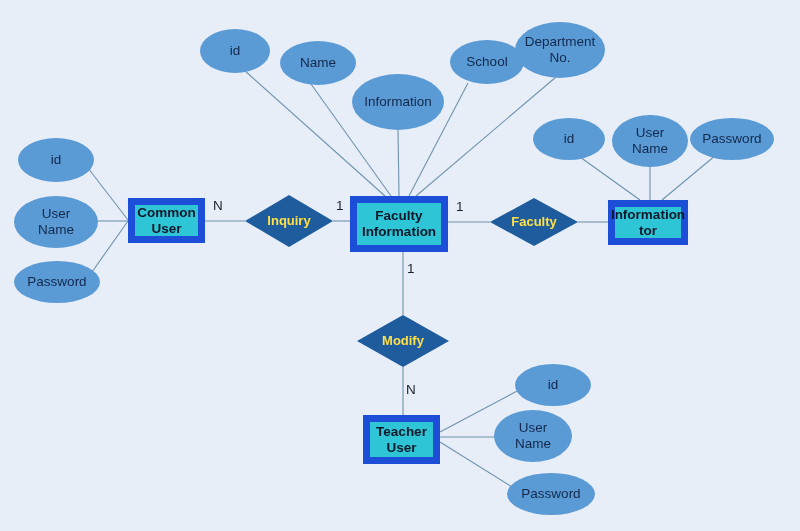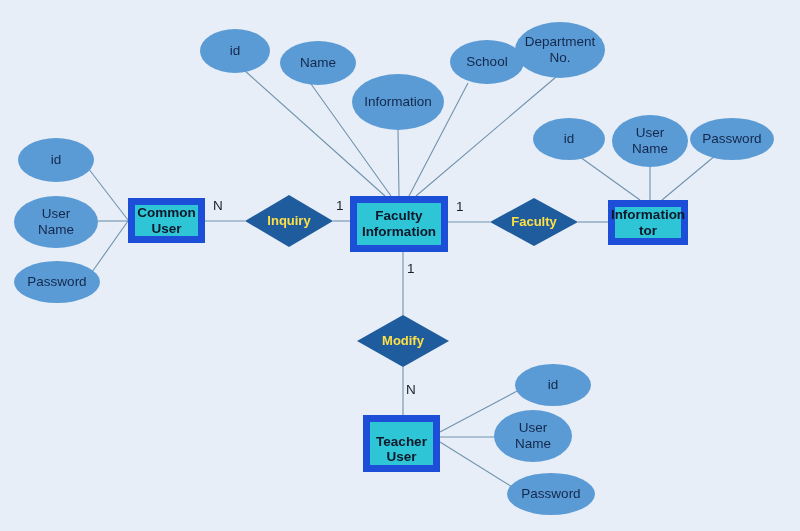--- a/index.html
+++ b/index.html
@@ -154,21 +154,21 @@
 User</span>
       </div>
       <div class="node entity" style="left: 350px; top: 196px; width: 98px; height: 56px; align-items: center;">
         <span>Faculty
 Information</span>
       </div>
       <div class="node entity" style="left: 608px; top: 200px; width: 80px; height: 45px;">
         <span>Information
 tor</span>
       </div>
-      <div class="node entity" style="left: 363px; top: 415px; width: 77px; height: 57px; align-items: flex-end;">
+      <div class="node entity" style="left: 363px; top: 415px; width: 77px; height: 49px;">
         <span>Teacher
 User</span>
       </div>
       <div class="node relationship" style="left: 245px; top: 195px; width: 88px; height: 52px;">
         <span>Inquiry</span>
       </div>
       <div class="node relationship" style="left: 490px; top: 198px; width: 88px; height: 48px;">
         <span>Faculty</span>
       </div>
       <div class="node relationship" style="left: 357px; top: 315px; width: 92px; height: 52px;">

